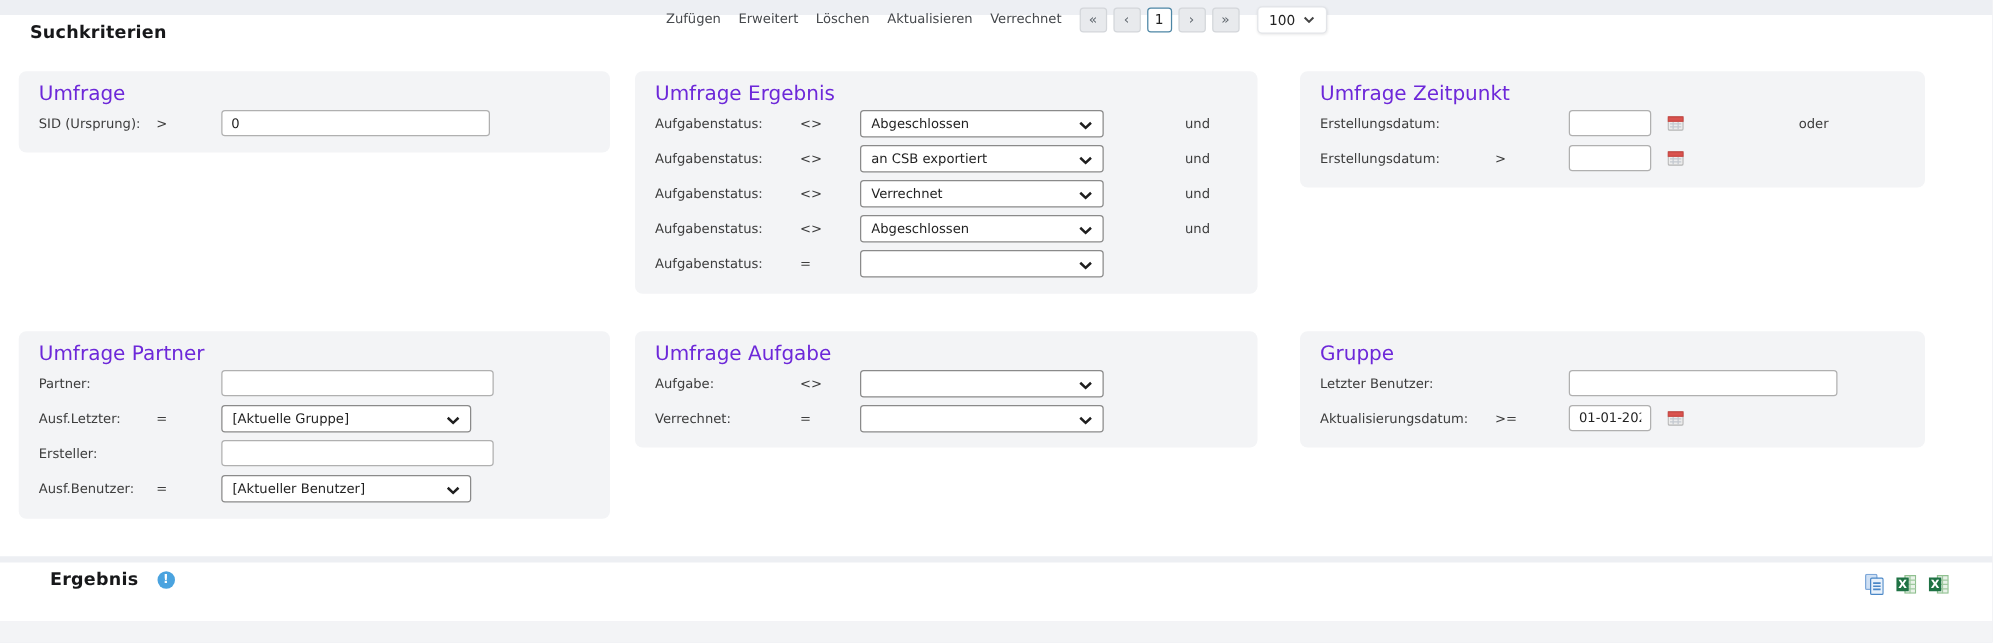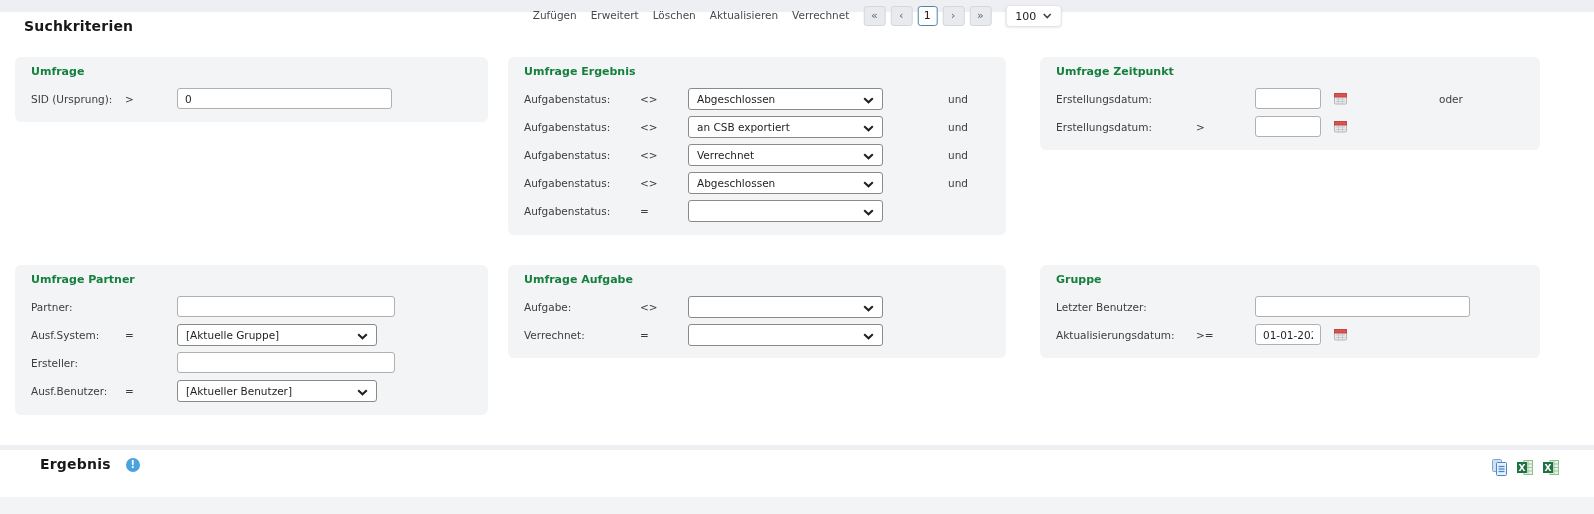--- a/index.html
+++ b/index.html
@@ -4,27 +4,27 @@
 <style>
   * { box-sizing: border-box; margin: 0; padding: 0; }
   html,body { background:#edeff3; }
   body { font-family:"DejaVu Sans","Liberation Sans",sans-serif; }
   .screen { position:relative; width:1594px; height:514px; overflow:hidden; background:#edeff3; }
 
   .card { position:absolute; left:0; right:0; background:#ffffff; }
   .card-search { top:12px; height:433px; }
   .card-result { top:450px; height:47px; }
 
-  .section-title-row { position:absolute; display:flex; align-items:flex-end; gap:15px; z-index:3; }
+  .section-title-row { position:absolute; display:flex; align-items:center; gap:15px; z-index:3; }
   .section-title { font-size:14px; font-weight:bold; color:#17181a; letter-spacing:.2px; }
   .info-badge { width:14px; height:14px; border-radius:50%; background:#4aa3df; color:#fff;
     font-size:10px; font-weight:bold; display:flex; align-items:center; justify-content:center; line-height:1; }
 
   .panel { position:absolute; background:#f3f4f6; border-radius:6px; padding:8px 16px 0 16px; z-index:2; }
-  .panel-title { font-size:11px; font-weight:bold; color:#15803d; height:14px; margin-bottom:9px; }
+  .panel-title { font-size:16px; font-weight:normal; color:#6d28d9; height:14px; margin-bottom:9px; }
   .prow { display:flex; align-items:center; height:21px; margin-bottom:7px; font-size:10.5px; color:#3d3d3d; }
   .plabel { text-align:left; white-space:nowrap; }
   .pop { padding-left:10px; white-space:nowrap; }
 
   .col1 { left:15px;  width:473px; }
   .col2 { left:508px; width:498px; }
   .col3 { left:1040px; width:500px; }
   .col1 .plabel { width:84px; }  .col1 .pop { width:62px; }
   .col2 .plabel { width:106px; } .col2 .pop { width:58px; }
   .col3 .plabel { width:130px; } .col3 .pop { width:69px; }
@@ -184,21 +184,21 @@
   <div class="panel col1" style="top:265px; height:150px;">
     <div class="panel-title">Umfrage Partner</div>
 
     <div class="prow">
       <span class="plabel">Partner:</span>
       <span class="pop"></span>
       <input class="pinput w218" value="" style="">
     </div>
 
     <div class="prow">
-      <span class="plabel">Ausf.System:</span>
+      <span class="plabel">Ausf.Letzter:</span>
       <span class="pop">=</span>
       <div class="pselect w200">
         <span class="sel-text">[Aktuelle Gruppe]</span>
         <svg class="chev" width="11" height="7" viewBox="0 0 11 7">
             <path d="M1.2 1.2 L5.5 5.3 L9.8 1.2" fill="none" stroke="#1f1f1f" stroke-width="2"></path>
           </svg>
       </div>
     </div>
 
     <div class="prow">

